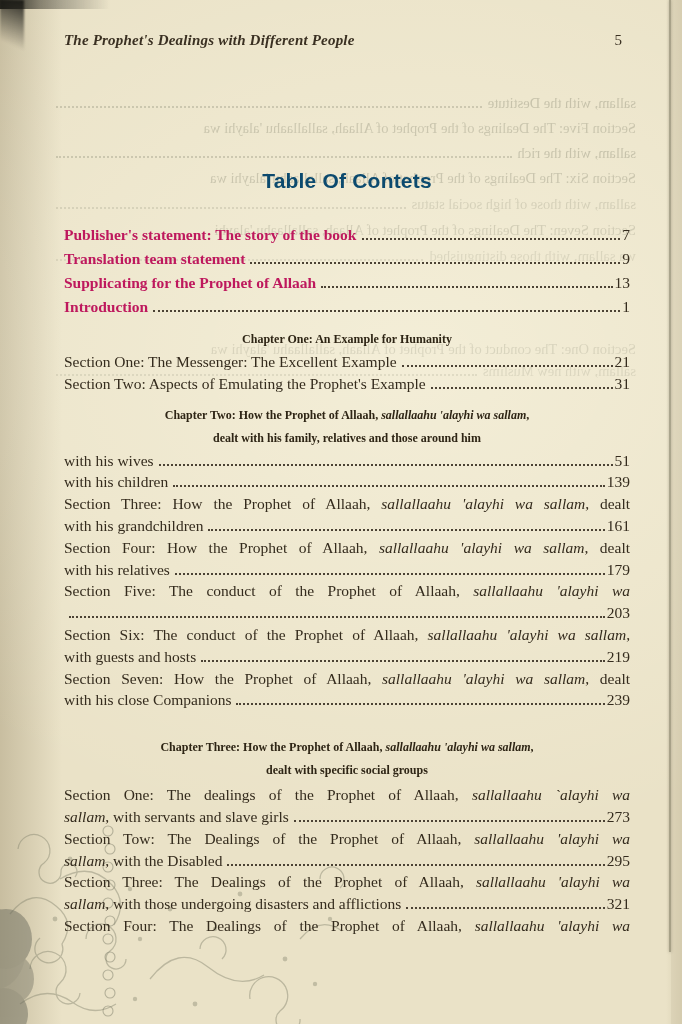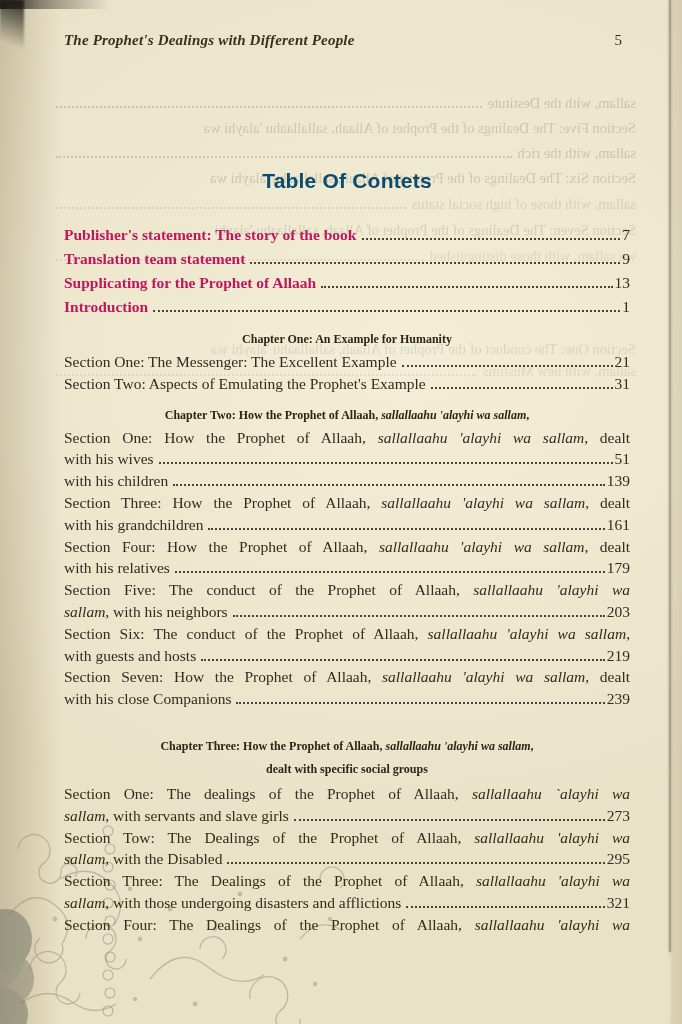--- a/index.html
+++ b/index.html
@@ -204,23 +204,23 @@
         </div>
         <div class="toc-entry">
           <div class="sec-last">
             <span class="txt"><span>Section Two: Aspects of Emulating the Prophet's Example</span></span>
             <span class="leader"></span>
             <span class="pnum">31</span>
           </div>
         </div>
         <div class="chapter-heading">
           <div><span>Chapter Two: How the Prophet of Allaah, </span><span class="it">sallallaahu 'alayhi wa sallam</span><span>,</span></div>
-        </div>
-        <div class="toc-entry">
-          <div class="sec-line"><span>Section One: How the Prophet of Allaah, </span><span class="it">sallallaahu 'alayhi wa sallam</span><span>, dealt</span></div>
+          <div><span>dealt with his family, relatives and those around him</span></div>
+        </div>
+        <div class="toc-entry">
           <div class="sec-last">
             <span class="txt"><span>with his wives</span></span>
             <span class="leader"></span>
             <span class="pnum">51</span>
           </div>
         </div>
         <div class="toc-entry">
           <div class="sec-last">
             <span class="txt"><span>with his children</span></span>
             <span class="leader"></span>
@@ -239,21 +239,20 @@
           <div class="sec-line"><span>Section Four: How the Prophet of Allaah, </span><span class="it">sallallaahu 'alayhi wa sallam</span><span>, dealt</span></div>
           <div class="sec-last">
             <span class="txt"><span>with his relatives</span></span>
             <span class="leader"></span>
             <span class="pnum">179</span>
           </div>
         </div>
         <div class="toc-entry">
           <div class="sec-line"><span>Section Five: The conduct of the Prophet of Allaah, </span><span class="it">sallallaahu 'alayhi wa</span></div>
           <div class="sec-last">
-            <span class="txt"><span class="it">sallam</span><span>, with his neighbors</span></span>
             <span class="leader"></span>
             <span class="pnum">203</span>
           </div>
         </div>
         <div class="toc-entry">
           <div class="sec-line"><span>Section Six: The conduct of the Prophet of Allaah, </span><span class="it">sallallaahu 'alayhi wa sallam</span><span>,</span></div>
           <div class="sec-last">
             <span class="txt"><span>with guests and hosts</span></span>
             <span class="leader"></span>
             <span class="pnum">219</span>

